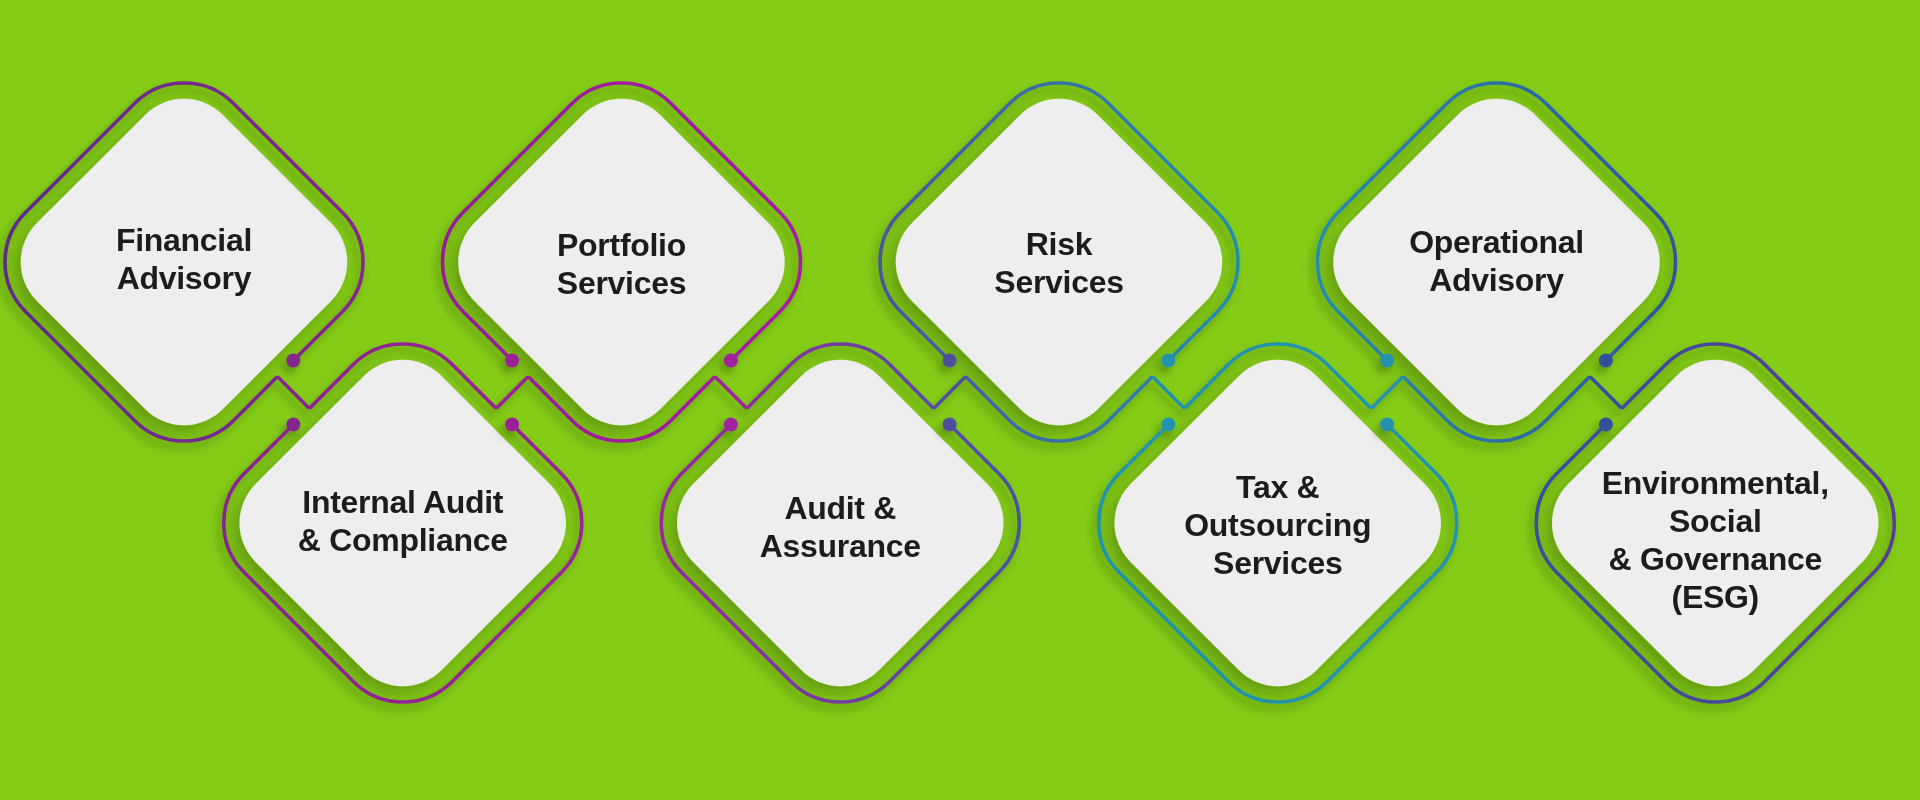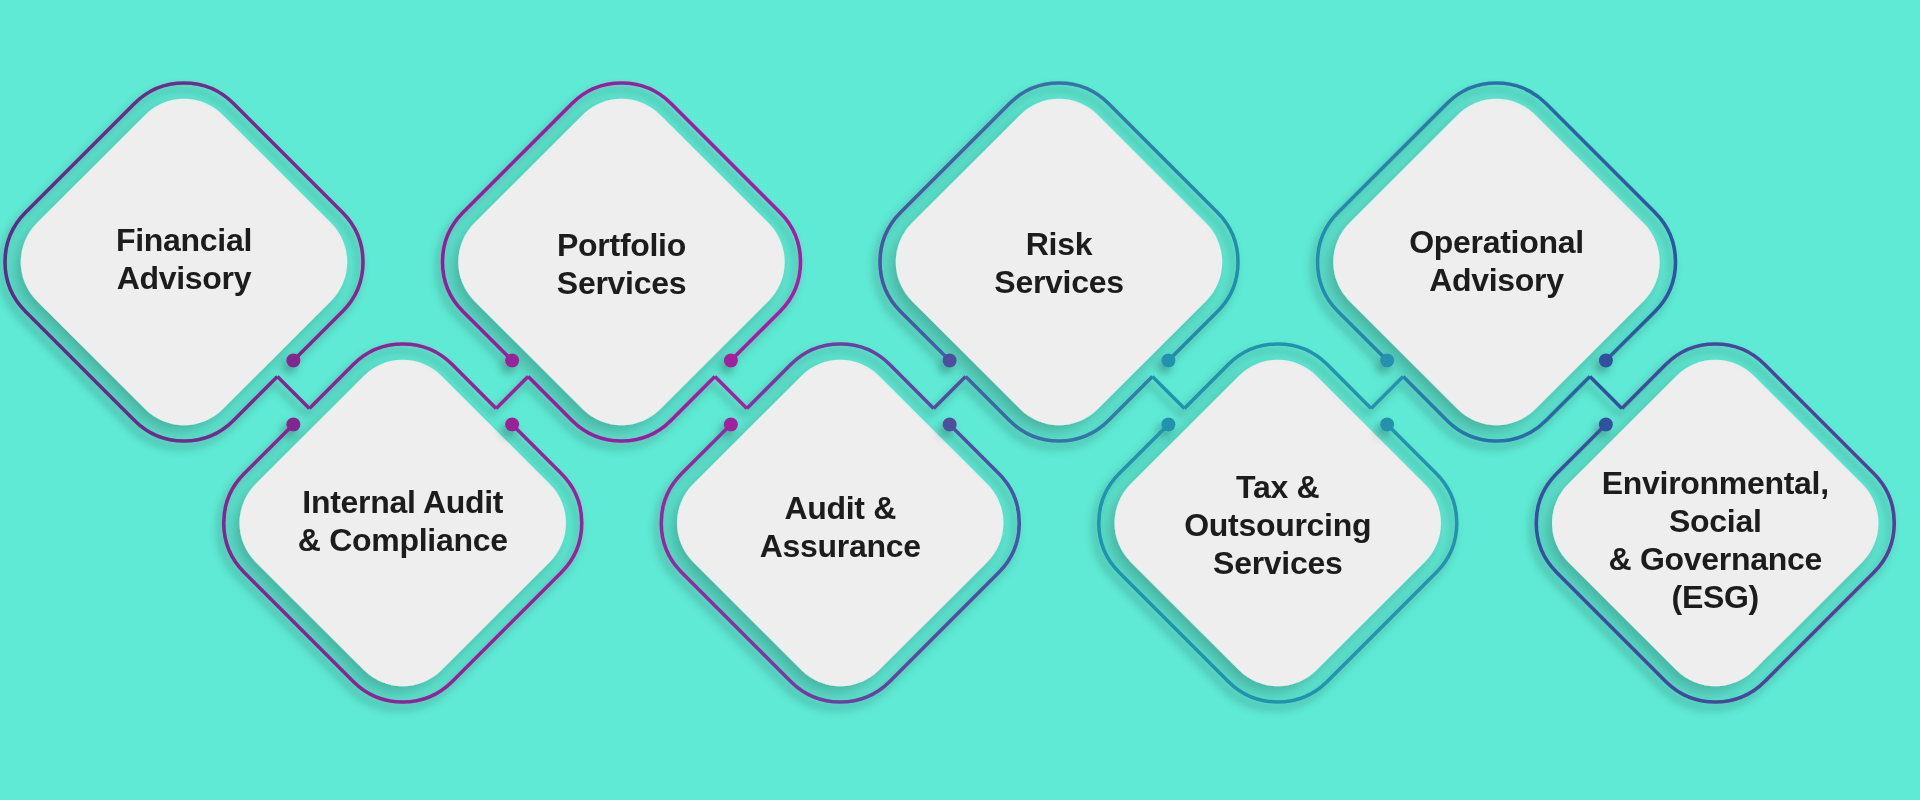--- a/index.html
+++ b/index.html
@@ -1,16 +1,16 @@
 <!DOCTYPE html>
 <html><head>
 <meta charset="utf-8">
 <style>
   html,body{margin:0;padding:0;background:#ffffff;}
-  .canvas{width:1920px;height:800px;position:relative;background:#5eead4;overflow:hidden;}
+  .canvas{width:1920px;height:800px;position:relative;background:#84cc16;overflow:hidden;}
   svg{display:block;}
   .label{font-family:"Liberation Sans","DejaVu Sans",sans-serif;font-weight:600;font-size:32px;
          letter-spacing:-0.3px;fill:#1c1c1c;text-anchor:middle;}
 </style>
 </head>
 <body>
 
 <div class="canvas">
   <svg id="diagram" width="1920" height="800" viewBox="0 0 1920 800" xmlns="http://www.w3.org/2000/svg">
     <defs>

